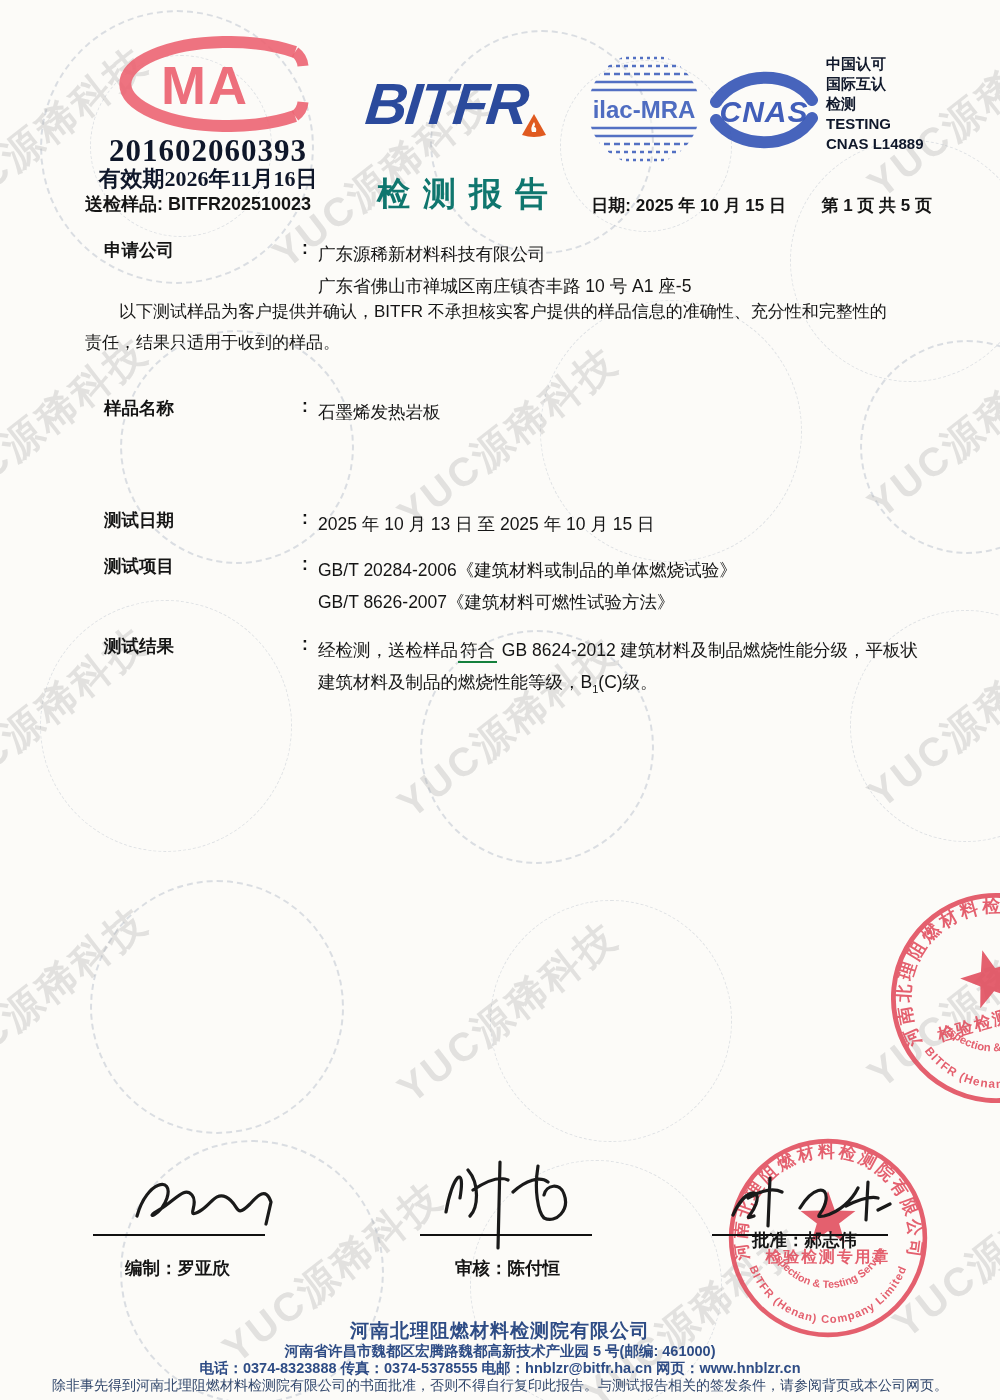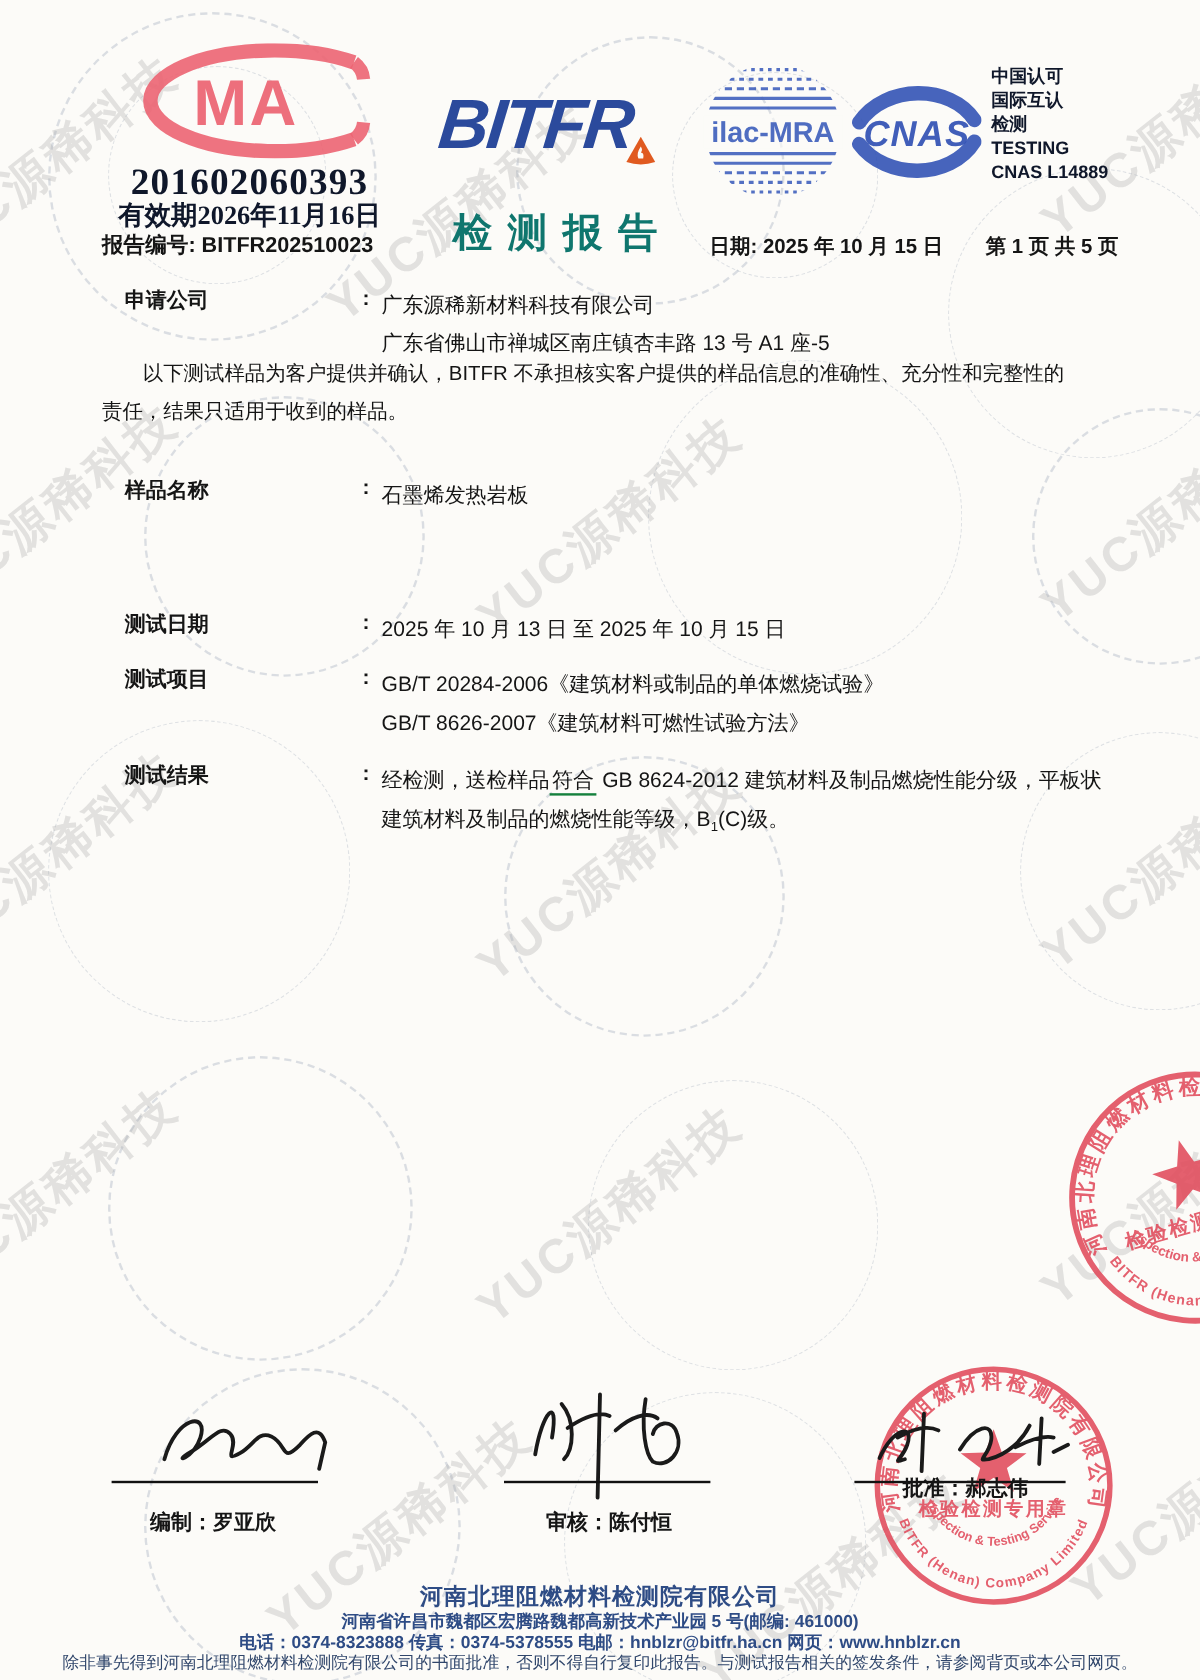--- a/index.html
+++ b/index.html
@@ -102,21 +102,21 @@
       <path d="M 196,16 A 103,42 0 1 0 196,80" fill="none" stroke="#ec6472" stroke-width="12" opacity="0.9"></path>
       <path d="M 196,16 A 22,20 0 0 1 204,30" fill="none" stroke="#ec6472" stroke-width="11" opacity="0.9"></path>
       <path d="M 196,80 A 22,20 0 0 0 204,66" fill="none" stroke="#ec6472" stroke-width="11" opacity="0.9"></path>
       <text x="106" y="68" text-anchor="middle" font-size="54" font-weight="800" fill="#ec6472" opacity="0.92" letter-spacing="2">MA</text>
     </svg>
     <div class="cma-num">201602060393</div>
     <div class="cma-valid">有效期2026年11月16日</div>
   </div>
 
   <div class="report-no">
-    <span>报告编号:</span>
+    <span>送检样品:</span>
     <span>BITFR202510023</span>
   </div>
 
   <div class="bitfr">
     <div class="bitfr-text">BITFR</div>
     <svg class="flame" width="26" height="24" viewBox="0 0 26 24">
       <path d="M13,0 L25,21 Q13,25 1,21 Z" fill="#e05a20"></path>
       <path d="M13,8 q2,3 0,5 q3,0 2,5 l-4,0 q-2,-4 2,-10" fill="#fcfbf8"></path>
     </svg>
   </div>
@@ -160,21 +160,21 @@
 
   <div class="accred">
     <div>中国认可</div>
     <div>国际互认</div>
     <div>检测</div>
     <div>TESTING</div>
     <div>CNAS L14889</div>
   </div>
 
   <div class="row" style="top:238px;">
-    <span class="label">申请公司</span><span class="colon">:</span><span class="value"><span>广东源稀新材料科技有限公司</span><br><span>广东省佛山市禅城区南庄镇杏丰路 13 号 A1 座-5</span></span>
+    <span class="label">申请公司</span><span class="colon">:</span><span class="value"><span>广东源稀新材料科技有限公司</span><br><span>广东省佛山市禅城区南庄镇杏丰路 10 号 A1 座-5</span></span>
   </div>
 
   <div class="notice">
     <span>以下测试样品为客户提供并确认，BITFR 不承担核实客户提供的样品信息的准确性、充分性和完整性的</span><br>
     <span>责任，结果只适用于收到的样品。</span>
   </div>
 
   <div class="row" style="top:396px;">
     <span class="label">样品名称</span><span class="colon">:</span><span class="value">石墨烯发热岩板</span>
   </div>

